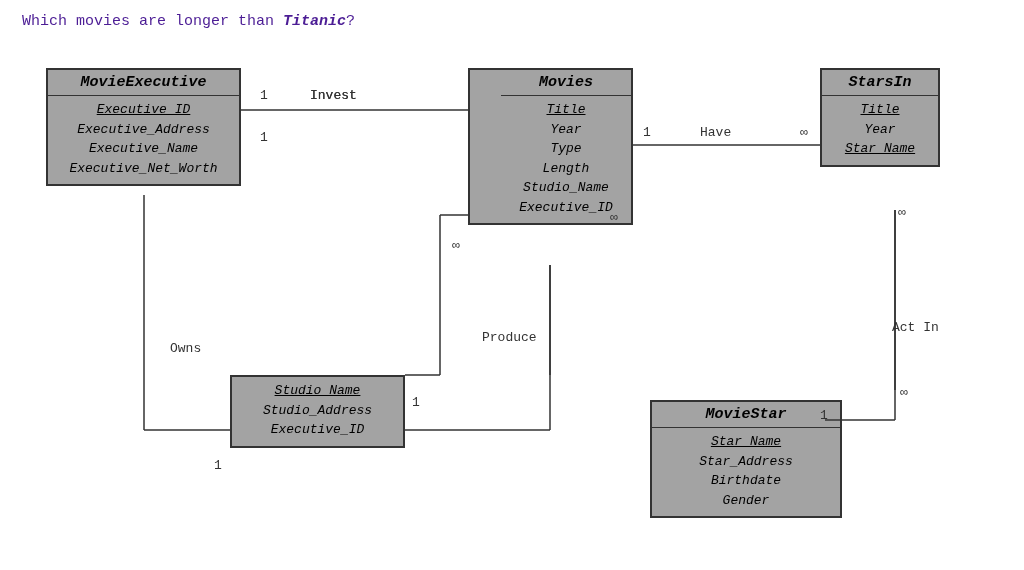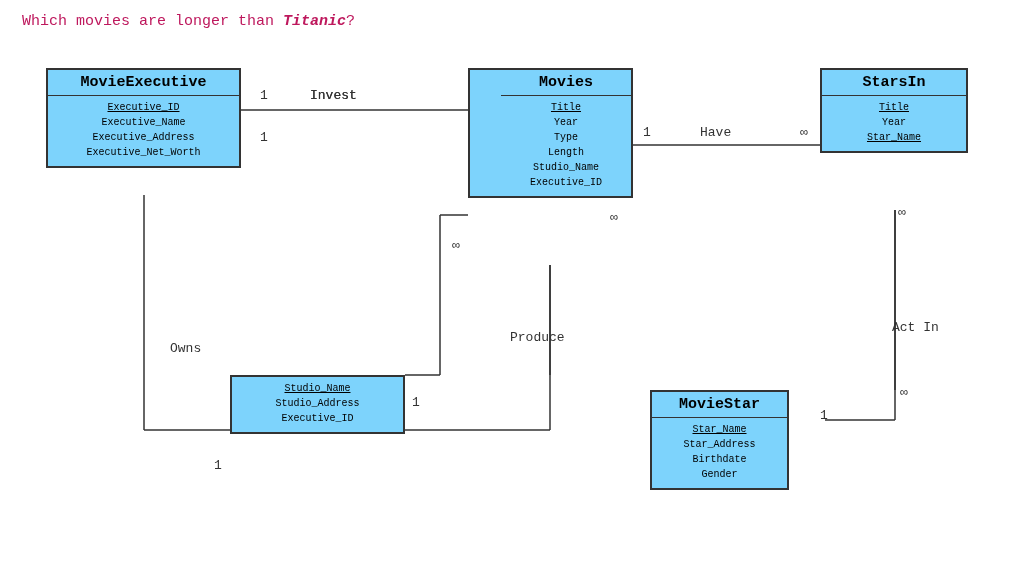--- a/index.html
+++ b/index.html
@@ -11,43 +11,44 @@
       overflow: hidden;
       position: relative;
     }
 
     .question {
       position: absolute;
       top: 13px;
       left: 22px;
       font-size: 15px;
       font-family: 'Courier New', Courier, monospace;
-      color: #be185d;
+      color: #4c1d95;
     }
     .question strong {
       font-weight: bold;
       font-style: italic;
     }
 
     .entity-box {
       position: absolute;
       border: 2px solid #333;
-      background: #7dd3fc;
+      background: #a3a3a3;
       text-align: center;
+      font-style: italic;
     }
     .entity-box .header {
       font-weight: bold;
       font-size: 15px;
       padding: 4px 8px;
       border-bottom: 1px solid #333;
       font-family: 'Courier New', Courier, monospace;
     }
     .entity-box .attrs {
       padding: 4px 10px 6px;
-      font-size: 10px;
+      font-size: 13px;
       font-family: 'Courier New', Courier, monospace;
       line-height: 1.5;
     }
     .entity-box .attrs .attr {
       text-decoration: underline;
       display: block;
     }
     .entity-box .attrs .attr-plain {
       display: block;
     }
@@ -77,56 +78,56 @@
 <body>
 
 <div class="question">
   <span>Which movies are longer than </span><strong>Titanic</strong><span>?</span>
 </div>
 
 <div class="entity-box" style="left:46px; top:68px; width:195px;">
   <div class="header">MovieExecutive</div>
   <div class="attrs">
     <span class="attr">Executive_ID</span>
+    <span class="attr-plain">Executive_Address</span>
     <span class="attr-plain">Executive_Name</span>
-    <span class="attr-plain">Executive_Address</span>
     <span class="attr-plain">Executive_Net_Worth</span>
   </div>
 </div>
 
 <div class="entity-box" style="left:468px; top:68px; width:165px;padding-left:31px;">
   <div class="header">Movies</div>
   <div class="attrs">
     <span class="attr">Title</span>
     <span class="attr-plain">Year</span>
     <span class="attr-plain">Type</span>
     <span class="attr-plain">Length</span>
     <span class="attr-plain">Studio_Name</span>
     <span class="attr-plain">Executive_ID</span>
   </div>
 </div>
 
-<div class="entity-box" style="left:820px; top:68px; width:148px;">
+<div class="entity-box" style="left:820px; top:68px; width:120px;">
   <div class="header">StarsIn</div>
   <div class="attrs">
     <span class="attr">Title</span>
     <span class="attr-plain">Year</span>
     <span class="attr">Star_Name</span>
   </div>
 </div>
 
 <div class="entity-box" style="left:230px; top:375px; width:175px;">
   <div class="attrs">
     <span class="attr">Studio_Name</span>
     <span class="attr-plain">Studio_Address</span>
     <span class="attr-plain">Executive_ID</span>
   </div>
 </div>
 
-<div class="entity-box" style="left:650px; top:390px; width:139px;">
+<div class="entity-box" style="left:650px; top:400px; width:192px;">
   <div class="header">MovieStar</div>
   <div class="attrs">
     <span class="attr">Star_Name</span>
     <span class="attr-plain">Star_Address</span>
     <span class="attr-plain">Birthdate</span>
     <span class="attr-plain">Gender</span>
   </div>
 </div>
 
 <svg class="lines">
@@ -159,21 +160,21 @@
 
 <div class="label" style="left:310px; top:88px;">Invest</div>
 
 <div class="label" style="left:700px; top:125px;">Have</div>
 <div class="label" style="left:643px; top:125px;">1</div>
 <div class="label" style="left:800px; top:125px;">∞</div>
 
 <div class="label" style="left:170px; top:312px;margin-top:29px;">Owns</div>
 <div class="label" style="left:214px; top:458px;">1</div>
 
-<div class="label" style="left:510px; top:330px;">Produce</div>
+<div class="label" style="left:482px; top:330px;">Produce</div>
 <div class="label" style="left:412px; top:395px;">1</div>
 
 <div class="label" style="left:848px; top:320px;margin-left:44px;">Act In</div>
 <div class="label" style="left:900px; top:385px;">∞</div>
 <div class="label" style="left:820px; top:408px;">1</div>
 
 <div class="label" style="left:452px; top:238px;">∞</div>
 
 <div class="label" style="left:610px; top:210px;">∞</div>
 

